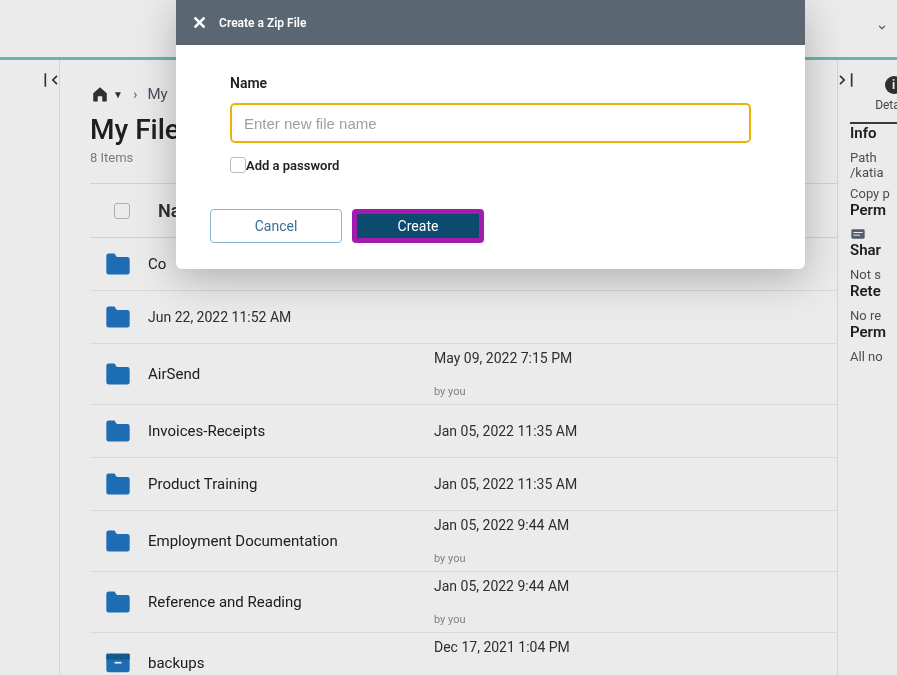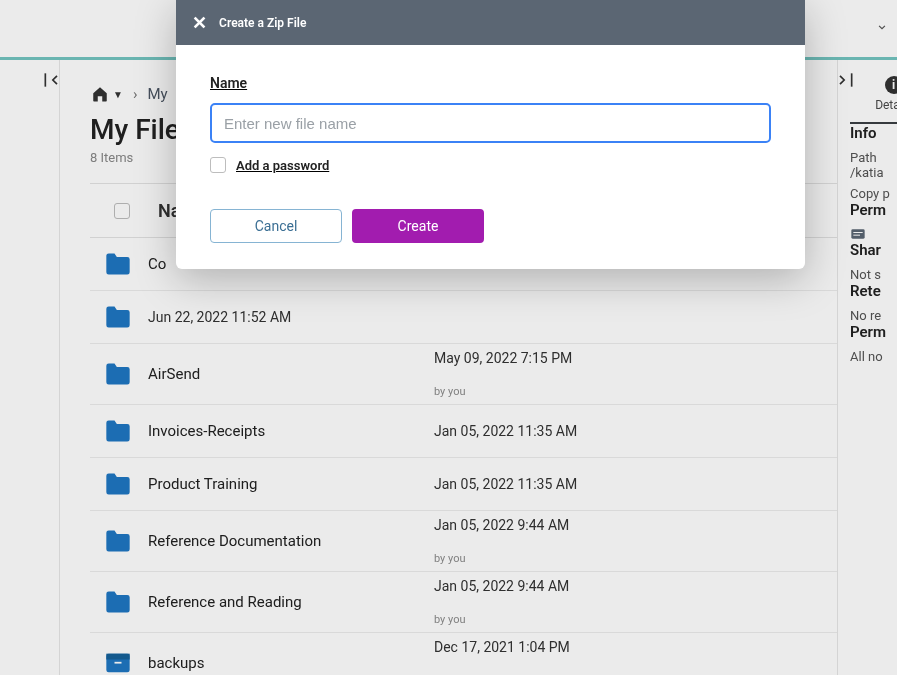--- a/index.html
+++ b/index.html
@@ -40,30 +40,30 @@
   .sidebar .path { font-size:13px; color:#555; }
   .sidebar .copy { font-size:12px; color:#7b7b7b; margin-top:6px; }
 
   input[type="checkbox"].cb { width:16px; height:16px; border:1.5px solid #bdbdbd; border-radius:3px; appearance:none; background:#fff; }
 
   
   .modal { position:absolute; top:0; left:176px; width:629px; background:#fff; border-radius:0 0 6px 6px; box-shadow:0 10px 40px rgba(0,0,0,0.25); z-index:10; overflow:hidden; }
   .modal-header { background:#5b6673; color:#fff; display:flex; align-items:center; gap:12px; padding:12px 16px; }
   .modal-header .close { font-size:18px; cursor:pointer; font-weight:700; }
   .modal-header .title-m { font-size:12px; font-weight:600; }
-  .modal-body { padding:30px 34px 18px;text-decoration:underline; }
+  .modal-body { padding:30px 54px 18px; }
   .modal-body label.lab { display:block; font-size:14px; font-weight:600; color:#222; margin-bottom:12px; }
-  .modal-body input.text { width:100%; height:40px; border:2px solid #3b82f6; border-radius:5px; padding:0 12px; font-size:15px; color:#333; outline:none; }
+  .modal-body input.text { width:100%; height:40px; border:2px solid #eab308; border-radius:5px; padding:0 12px; font-size:15px; color:#333; outline:none; }
   .modal-body input.text::placeholder { color:#9aa0a6; }
-  .pw-row { display:flex; align-items:center; gap:10px; margin-top:14px; }
+  .pw-row { display:flex; align-items:center; margin-top:14px; }
   .pw-row .pw-lab { font-size:13px; font-weight:600; color:#222; }
   .modal-footer { display:flex; gap:10px; padding:18px 34px 26px; }
   .btn { height:34px; min-width:132px; border-radius:4px; font-size:14px; cursor:pointer; display:flex; align-items:center; justify-content:center; }
   .btn-cancel { background:#fff; border:1px solid #86b4d3; color:#3b6f94; }
-  .btn-create { background:#a21caf; border:5px solid #a21caf; color:#fff; }
+  .btn-create { background:#0c4a6e; border:5px solid #a21caf; color:#fff; }
 
   svg { display:block; }
 </style>
 </head>
 <body>
 
 <div class="app">
 
   <div class="topbar">
     <div class="menu-right">
@@ -169,21 +169,21 @@
               <span class="date">Jan 05, 2022 11:35 AM</span>
             </span>
         </div>
 
         <div class="row">
           <span class="folder-icon">
             <svg width="28" height="24" viewBox="0 0 24 20">
                 <path d="M2 3a2 2 0 0 1 2-2h5l2 3h9a2 2 0 0 1 2 2v11a2 2 0 0 1-2 2H4a2 2 0 0 1-2-2z" fill="#1f77c3"></path>
               </svg>
           </span>
-          <span class="name">Reference Documentation</span>
+          <span class="name">Employment Documentation</span>
           <span class="date-col">
             <span class="date">Jan 05, 2022 9:44 AM</span>
             <span class="by">by you</span>
           </span>
         </div>
 
         <div class="row">
           <span class="folder-icon">
             <svg width="28" height="24" viewBox="0 0 24 20">
                 <path d="M2 3a2 2 0 0 1 2-2h5l2 3h9a2 2 0 0 1 2 2v11a2 2 0 0 1-2 2H4a2 2 0 0 1-2-2z" fill="#1f77c3"></path>

